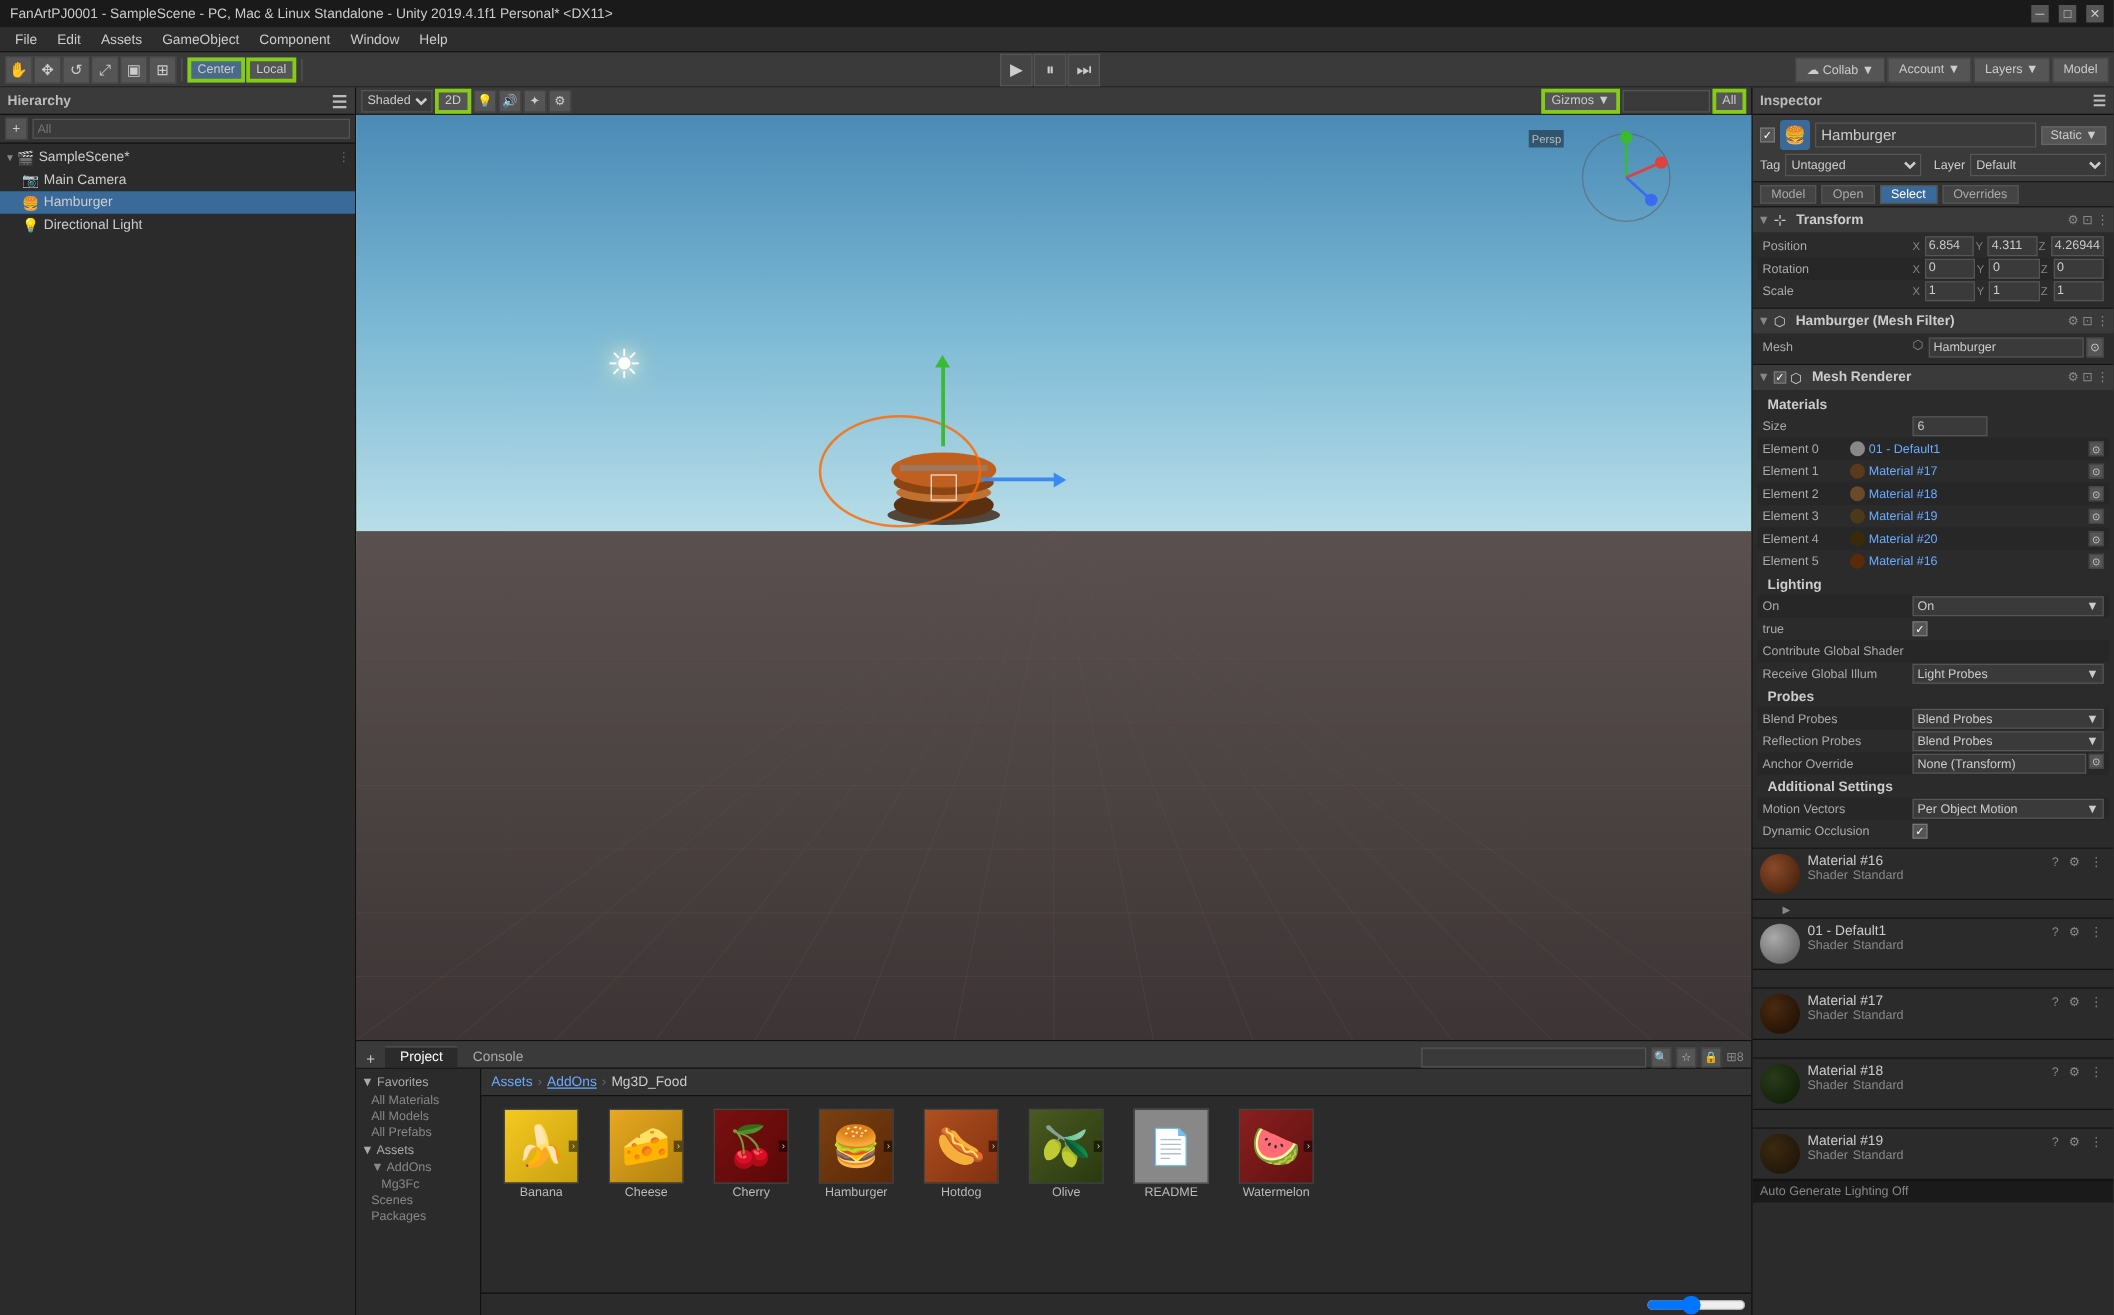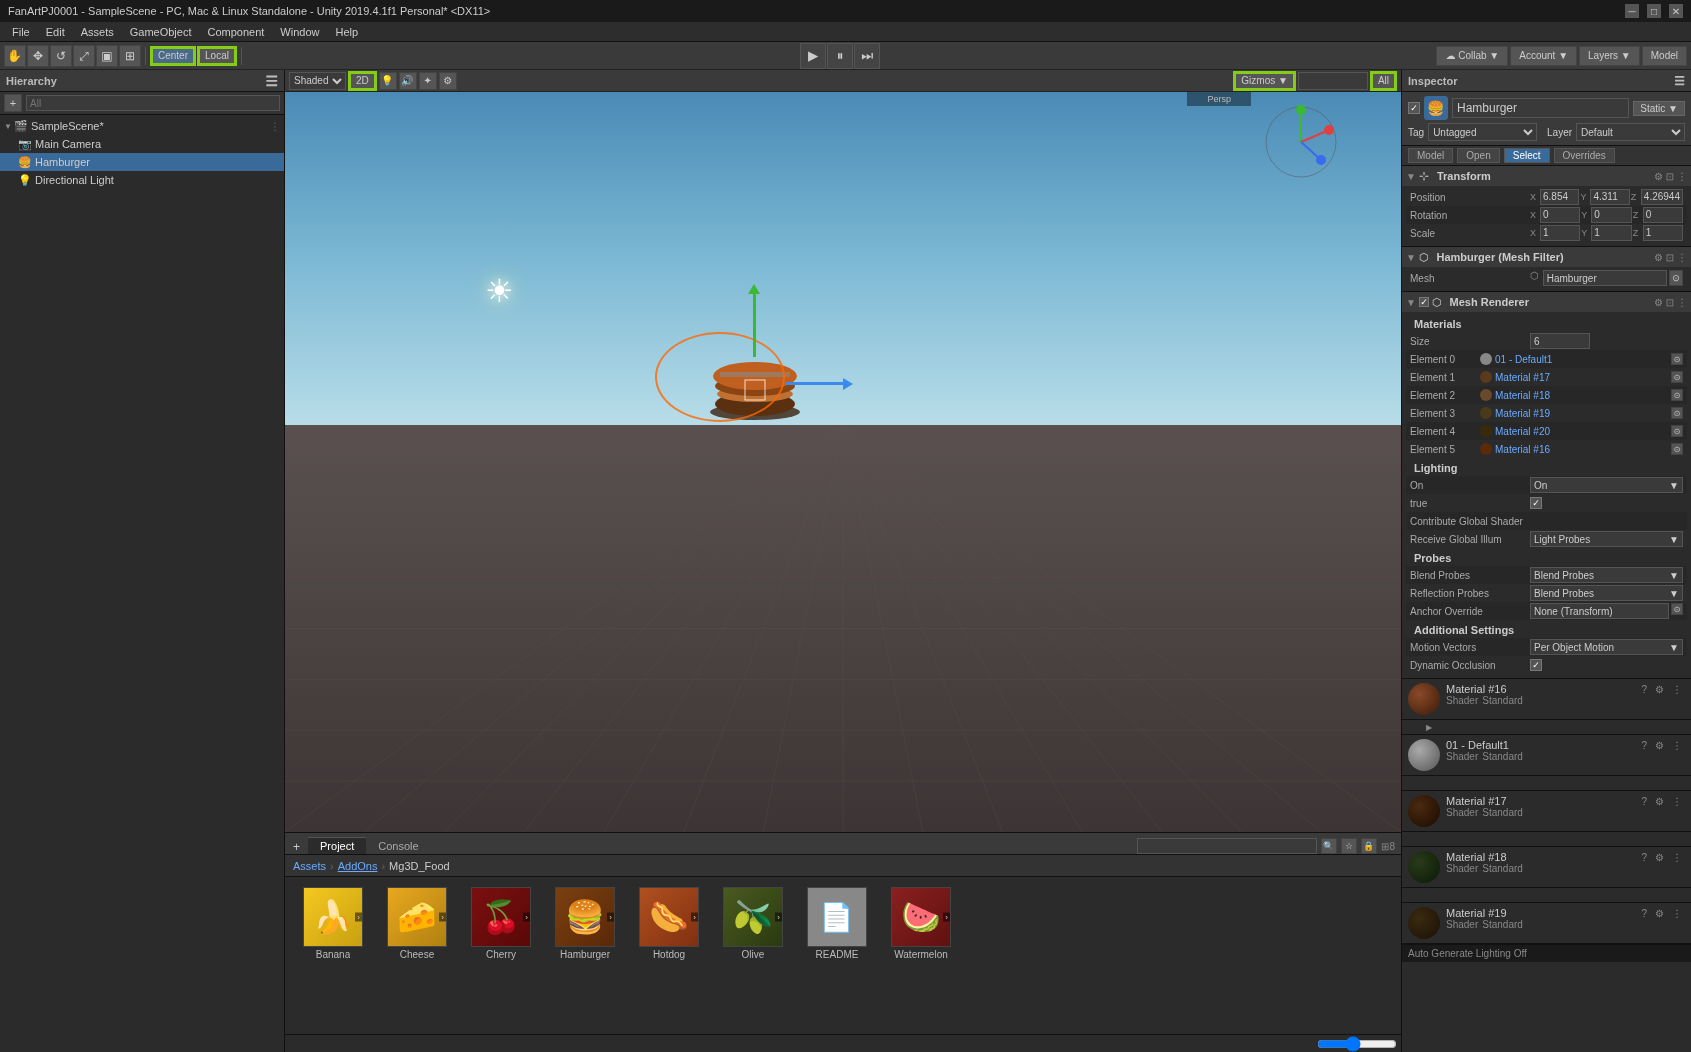--- a/index.html
+++ b/index.html
@@ -300,21 +300,21 @@
             <text x="36" y="7" fill="#3aba30" font-size="8">Y</text>
 
             <line x1="40" y1="40" x2="68" y2="28" stroke="#e04040" stroke-width="2"></line>
             <circle cx="68" cy="28" r="5" fill="#e04040"></circle>
 
             <line x1="40" y1="40" x2="60" y2="58" stroke="#3a6af0" stroke-width="2"></line>
             <circle cx="60" cy="58" r="5" fill="#3a6af0"></circle>
           </svg>
         </div>
 
-        <div style="position:absolute;top:0;right:150px;background:rgba(0,0,0,0.4);color:#bbb;font-size:9px;padding:2px 20px;">Persp</div>
+        <div style="position:absolute;top:12px;right:150px;background:rgba(0,0,0,0.4);color:#bbb;font-size:9px;padding:2px 2px;">Persp</div>
       </div>
     </div>
 
     <div id="bottom-panel">
       <div id="bottom-tabs">
         <div style="display:flex;align-items:center;padding:0 6px;background:#3a3a3a;gap:2px;">
           <button style="background:none;border:none;color:#ccc;font-size:12px;cursor:pointer;padding:0 2px;">+</button>
         </div>
         <div class="bottom-tab active">Project</div>
         <div class="bottom-tab">Console</div>
@@ -322,20 +322,31 @@
         <div style="display:flex;align-items:center;gap:4px;padding:0 6px;">
           <input type="text" style="background: rgb(58, 58, 58); border: 1px solid rgb(85, 85, 85); color: rgb(204, 204, 204); font-size: 10px; height: 16px; width: 180px; padding: 0px 3px;" placeholder="">
           <button class="icon-btn" style="width:16px;height:16px;font-size:9px;">🔍</button>
           <button class="icon-btn" style="width:16px;height:16px;font-size:9px;">☆</button>
           <button class="icon-btn" style="width:16px;height:16px;font-size:9px;">🔒</button>
           <span style="color:#888;font-size:10px;">⊞8</span>
         </div>
       </div>
       <div id="bottom-content">
 
+        <div id="favorites-panel">
+          <div class="fav-section">▼ Favorites</div>
+          <div class="fav-item">All Materials</div>
+          <div class="fav-item">All Models</div>
+          <div class="fav-item">All Prefabs</div>
+          <div class="fav-section">▼ Assets</div>
+          <div class="fav-item">▼ AddOns</div>
+          <div class="fav-item" style="padding-left:16px;">Mg3Fc</div>
+          <div class="fav-item">Scenes</div>
+          <div class="fav-item">Packages</div>
+        </div>
 
         <div id="assets-main">
           <div id="assets-breadcrumb">
             <span style="color:#6aabff;cursor:pointer;">Assets</span>
             <span class="breadcrumb-sep">›</span>
             <span style="color:#6aabff;cursor:pointer;text-decoration:underline;">AddOns</span>
             <span class="breadcrumb-sep">›</span>
             <span style="color:#ccc;cursor:pointer;">Mg3D_Food</span>
           </div>
           <div id="assets-grid">

